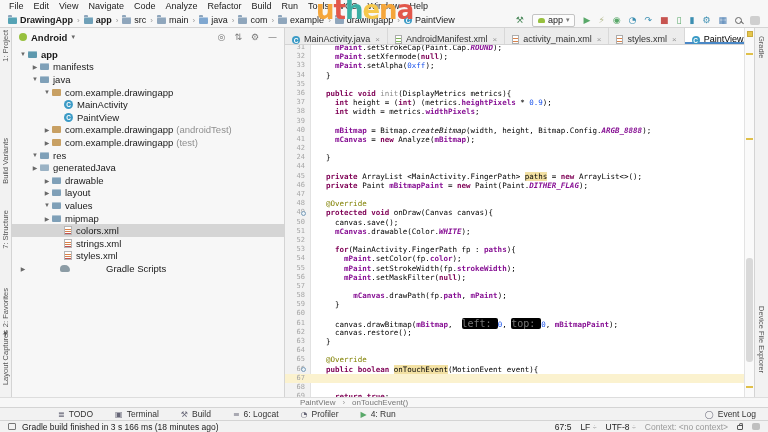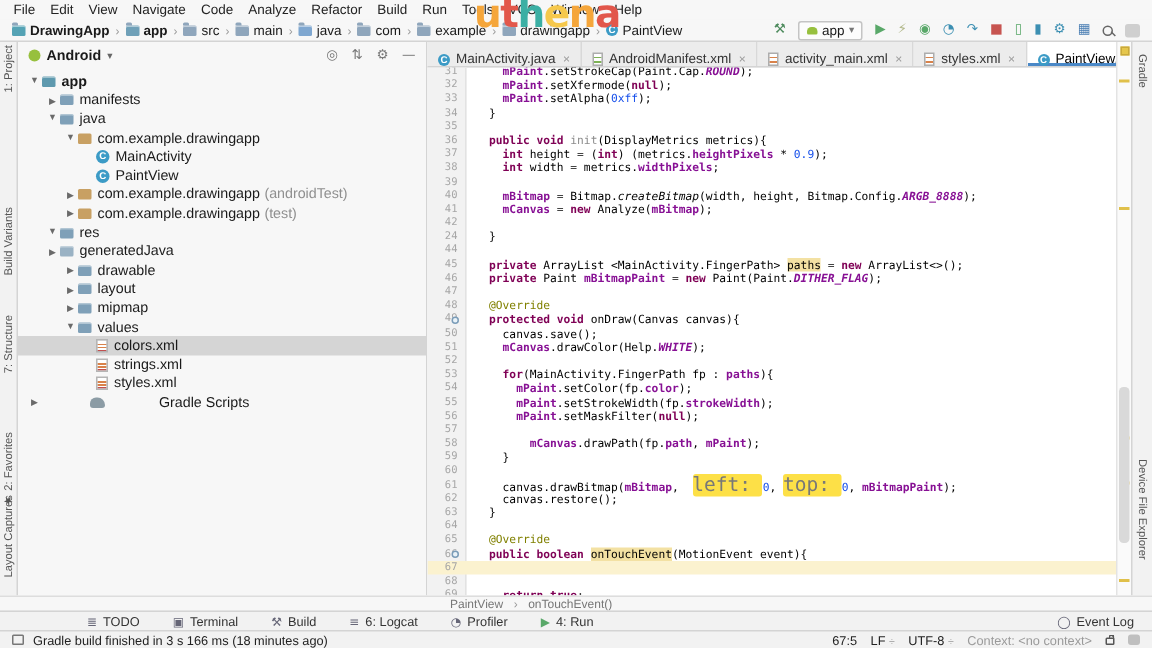--- a/index.html
+++ b/index.html
@@ -58,21 +58,21 @@
 .cl .gut{flex:none;width:26px;padding-right:6px;text-align:right;color:#A6A6A6;font-size:7px}
 .cl .ct{flex:1;padding-left:6px;white-space:pre}
 .cl.caret{background:#FBF2CF}
 .kw{color:#7F0055;font-weight:bold}
 .fld{color:#871094;font-weight:bold}
 .con{color:#871094;font-weight:bold;font-style:italic}
 .num{color:#1750EB}
 .ann{color:#808000}
 .gray{color:#8C8C8C}
 .ita{font-style:italic}
-.hint{color:#787878;background:#fde047;border-radius:2px;font-size:13px}
+.hint{color:#787878;background:#000000;border-radius:2px;font-size:10px}
 .hlid{background:#F3E1A3}
 .redline{border-bottom:2px solid #9E3B33}
 .ovr{position:absolute;left:16px;width:5px;height:5px;border:1px solid #7A9CB8;border-radius:50%;background:#E9F2F8}
 .markerbar{position:absolute;left:744px;top:28px;width:10px;height:369px;background:#FAFAFA;border-left:1px solid #E3E3E3}
 .tick{position:absolute;left:1px;width:7px;height:2px;background:#E0C04A}
 .thumb{position:absolute;left:1px;width:7px;background:#D9D9D9;border-radius:3px}
 .indq{position:absolute;left:2px;top:3px;width:6px;height:6px;background:#E5C64C;border:1px solid #C9A93C}
 .ebread{position:absolute;left:0;top:397px;width:768px;height:10px;background:#F7F7F7;border-top:1px solid #DDD;font-size:8px;color:#777;display:flex;align-items:center;padding-left:300px;gap:5px}
 .toolwbar{position:absolute;left:0;top:407px;width:768px;height:13px;background:#F2F2F2;border-top:1px solid #D4D4D4;display:flex;align-items:center;padding-left:58px;gap:22px;font-size:8.5px}
 .twitem{display:flex;gap:4px;align-items:center;color:#333}
@@ -253,28 +253,28 @@
         <span class="arrow">▶</span>
         <span class="ticon i-folder"></span>
         <span>drawable</span>
       </div>
       <div class="trow" style="padding-left: 30px;">
         <span class="arrow">▶</span>
         <span class="ticon i-folder"></span>
         <span>layout</span>
       </div>
       <div class="trow" style="padding-left: 30px;">
-        <span class="arrow">▶</span>
-        <span class="ticon i-folder"></span>
-        <span>mipmap</span>
-      </div>
-      <div class="trow" style="padding-left: 30px;">
         <span class="arrow">▼</span>
         <span class="ticon i-folder"></span>
         <span>values</span>
+      </div>
+      <div class="trow" style="padding-left: 30px;">
+        <span class="arrow">▶</span>
+        <span class="ticon i-folder"></span>
+        <span>mipmap</span>
       </div>
       <div class="trow sel" style="padding-left: 42px;">
         <span class="arrow"></span>
         <span class="ticon i-xml"></span>
         <span>colors.xml</span>
       </div>
       <div class="trow" style="padding-left: 42px;">
         <span class="arrow"></span>
         <span class="ticon i-xml"></span>
         <span>strings.xml</span>
@@ -398,21 +398,21 @@
         <div class="cl">
           <span class="gut">49</span>
           <span class="ct"><span>  </span><span class="kw">protected void</span><span> onDraw(Canvas canvas){</span></span>
         </div>
         <div class="cl">
           <span class="gut">50</span>
           <span class="ct"><span>    canvas.save();</span></span>
         </div>
         <div class="cl">
           <span class="gut">51</span>
-          <span class="ct"><span>    </span><span class="fld">mCanvas</span><span>.drawColor(Help.</span><span class="con">WHITE</span><span>);</span></span>
+          <span class="ct"><span>    </span><span class="fld">mCanvas</span><span>.drawable(Color.</span><span class="con">WHITE</span><span>);</span></span>
         </div>
         <div class="cl">
           <span class="gut">52</span>
           <span class="ct"></span>
         </div>
         <div class="cl">
           <span class="gut">53</span>
           <span class="ct"><span>    </span><span class="kw">for</span><span>(MainActivity.FingerPath fp : </span><span class="fld">paths</span><span>){</span></span>
         </div>
         <div class="cl">

